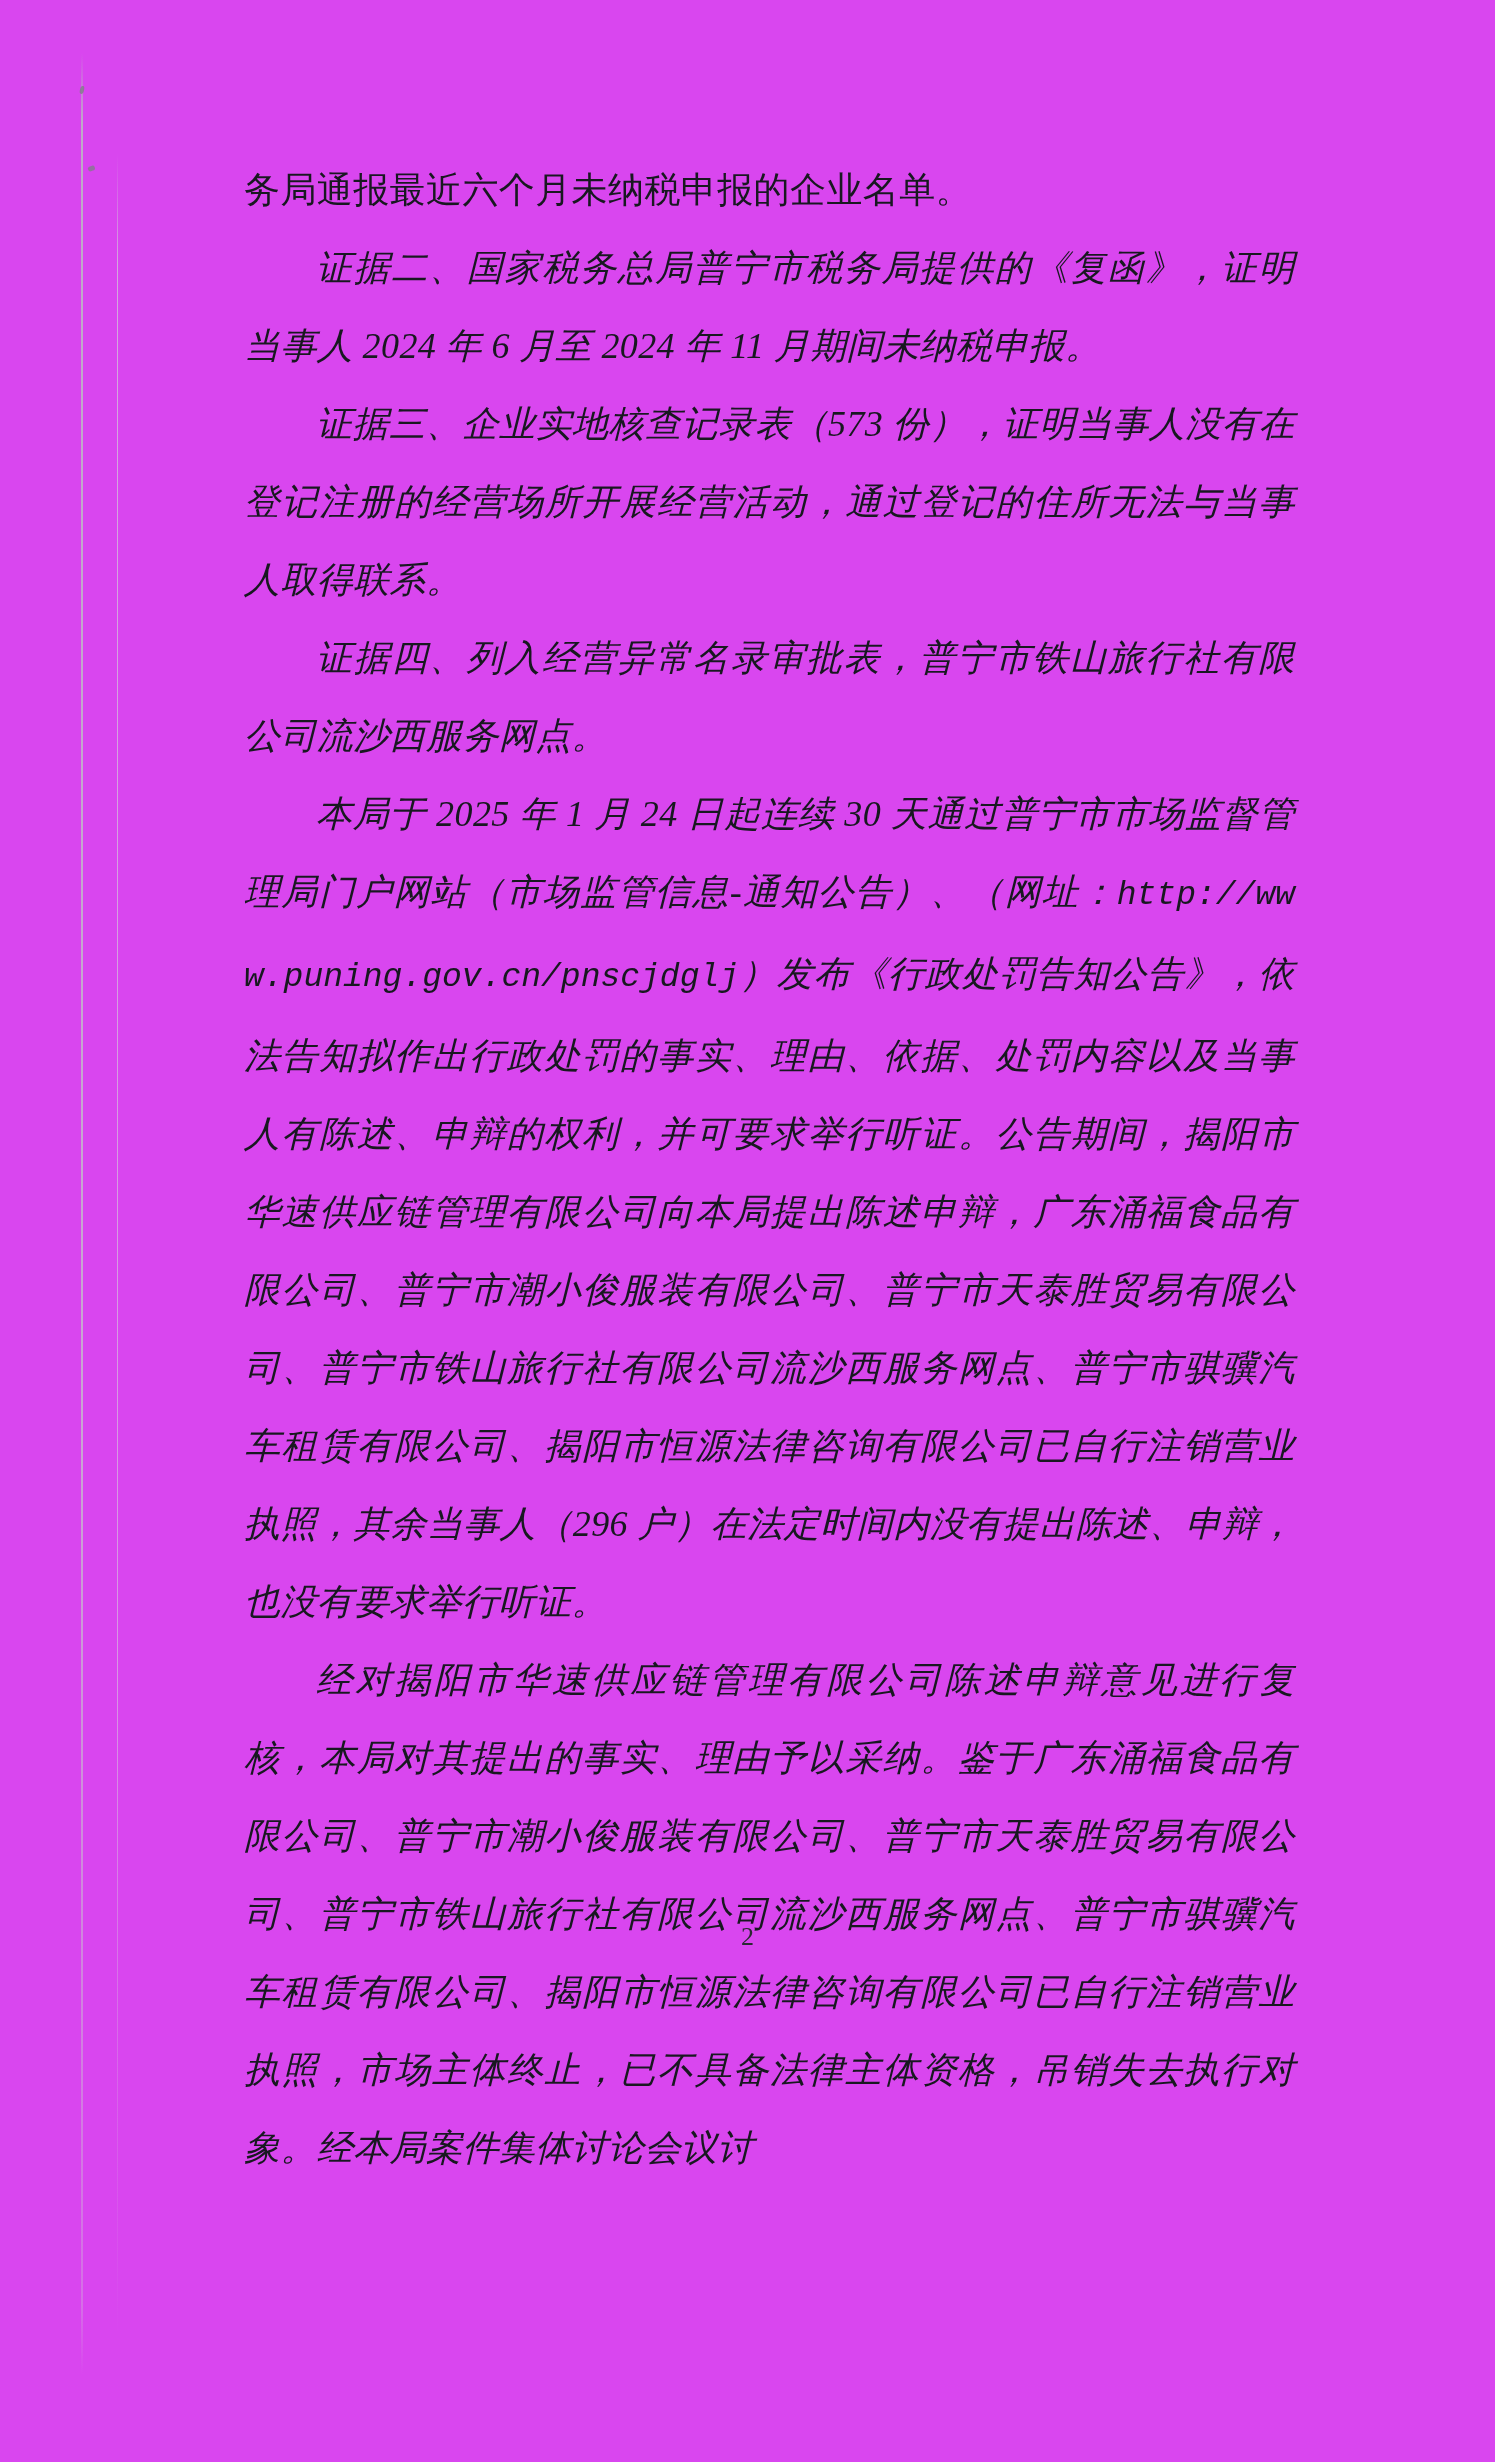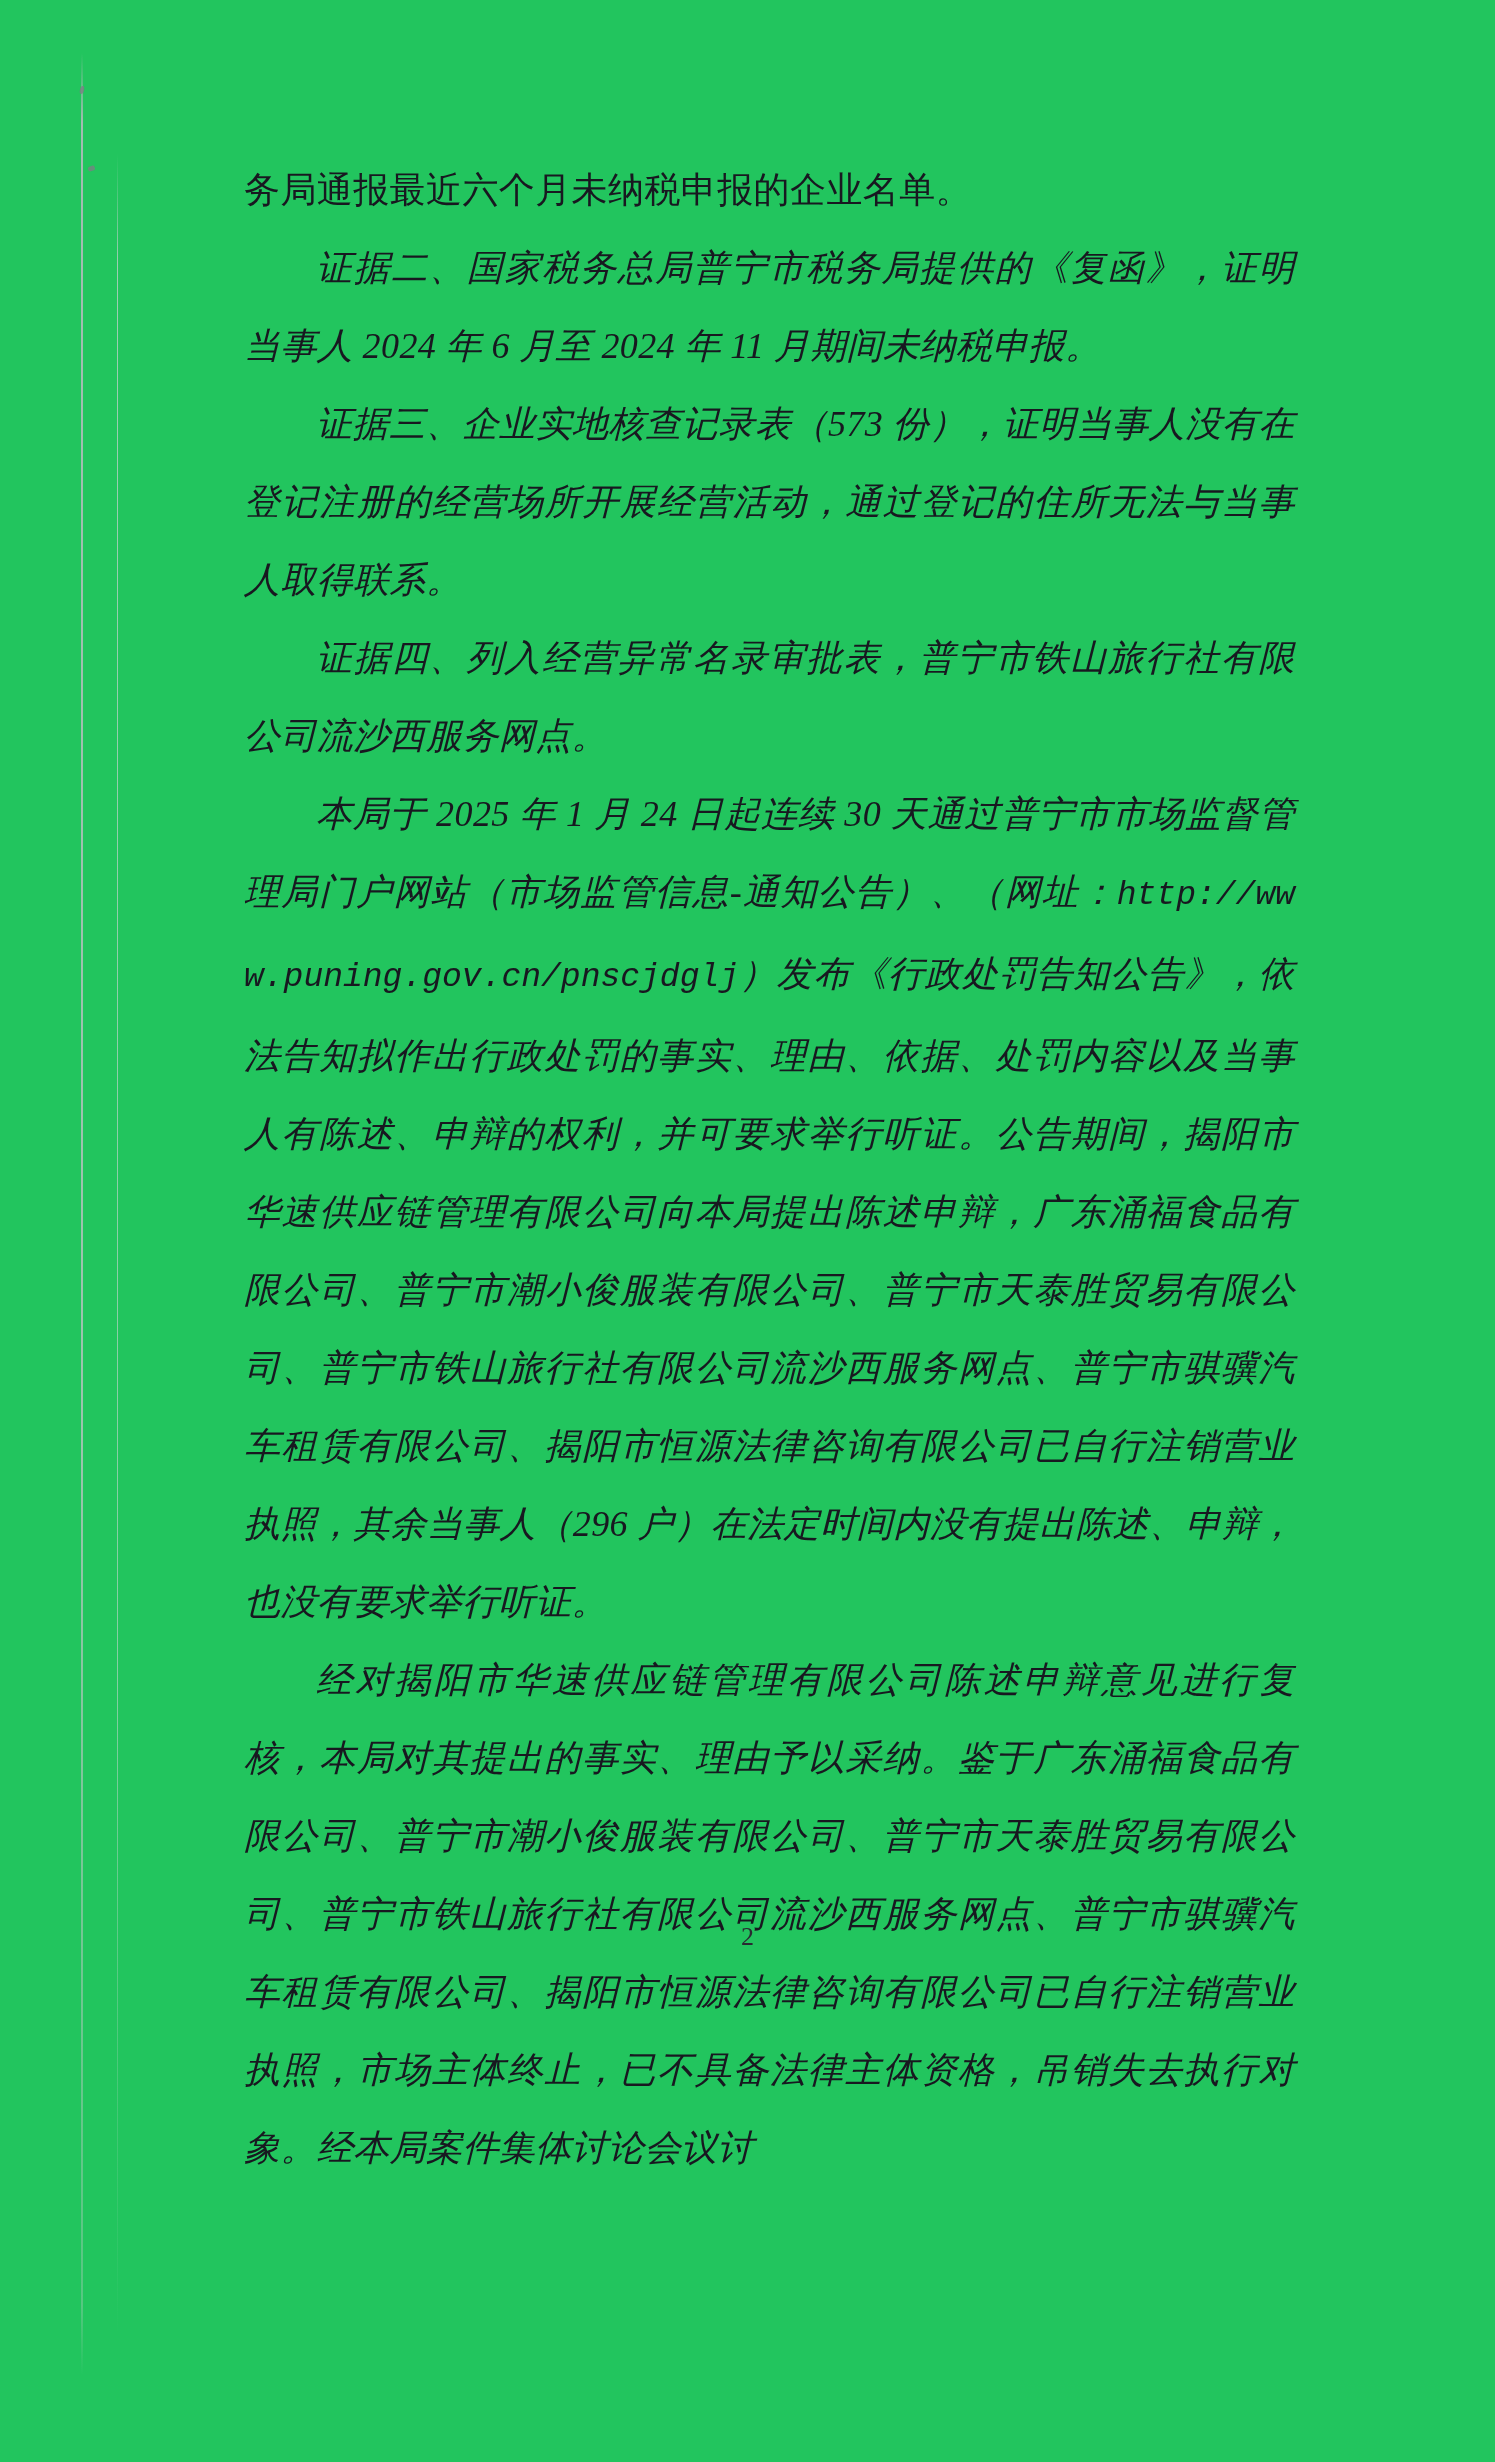--- a/index.html
+++ b/index.html
@@ -4,21 +4,21 @@
 <style>
   html, body {
     margin: 0;
     padding: 0;
     background: #ffffff;
   }
   #page {
     position: relative;
     width: 1495px;
     height: 2462px;
-    background: #22c55e;
+    background: #d946ef;
     overflow: hidden;
     font-family: "Liberation Serif", "DejaVu Serif", serif;
   }
   
   .scan-edge-left {
     position: absolute;
     left: 81px; top: 53px;
     width: 1.8px; height: 2322px;
     background: linear-gradient(to bottom, rgba(190,190,195,0) 0%, rgba(186,186,192,.85) 3%, rgba(196,196,200,.75) 60%, rgba(205,205,210,.3) 97%, rgba(205,205,210,0) 100%);
   }

